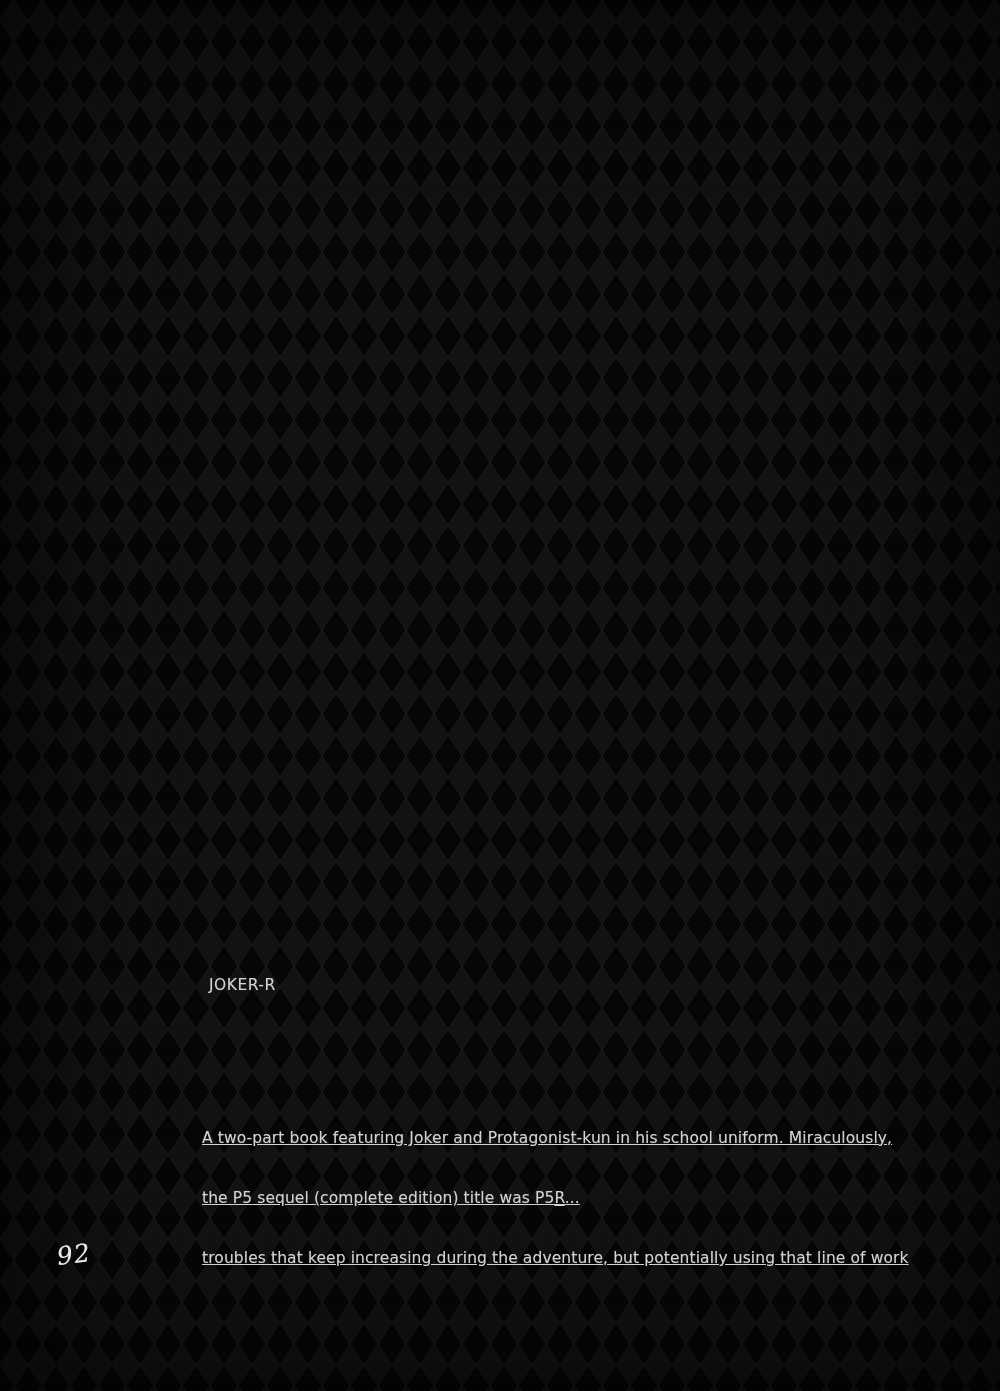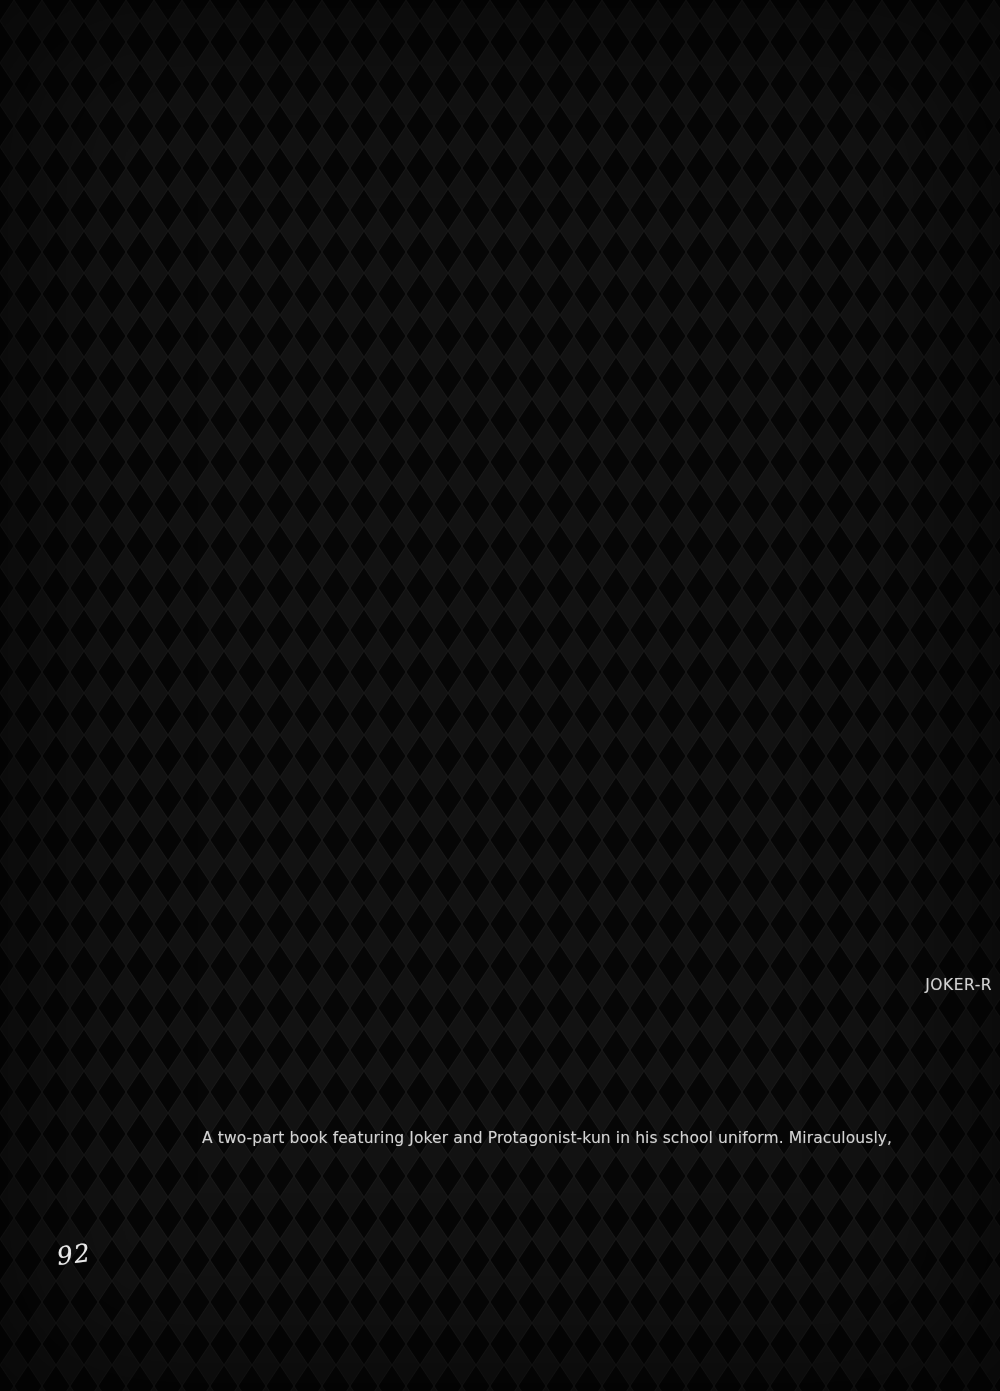--- a/index.html
+++ b/index.html
@@ -47,27 +47,27 @@
   }
   .heading {
     margin: 0;
     font-size: 15.5px;
     font-weight: 400;
     line-height: 20px;
   }
   .heading-joker {
     margin: 0 0 33px 7px;
     letter-spacing: 0.5px;
-    text-align: right;
   }
   .para {
     margin: 0;
   }
   .ln {
     display: block;
+    text-decoration: underline;
   }
   .underline {
     text-decoration: underline;
     text-underline-offset: 2px;
   }
   .page-number {
     position: absolute;
     left: 57px;
     top: 1240px;
     z-index: 3;
@@ -97,20 +97,22 @@
   </svg>
 
   <div class="vignette"></div>
 
   <main class="text-block">
 
     <h2 class="heading heading-joker">JOKER-R</h2>
 
     <p class="para">
       <span class="ln">A two-part book featuring Joker and Protagonist-kun in his school uniform. Miraculously,</span>
+      <span class="ln"><span>the P5 sequel (complete edition) title was P5</span><span class="underline">R</span><span>...</span></span>
+      <span class="ln">troubles that keep increasing during the adventure, but potentially using that line of work</span>
       
       
     </p>
 
     
 
     
 
   </main>
 

